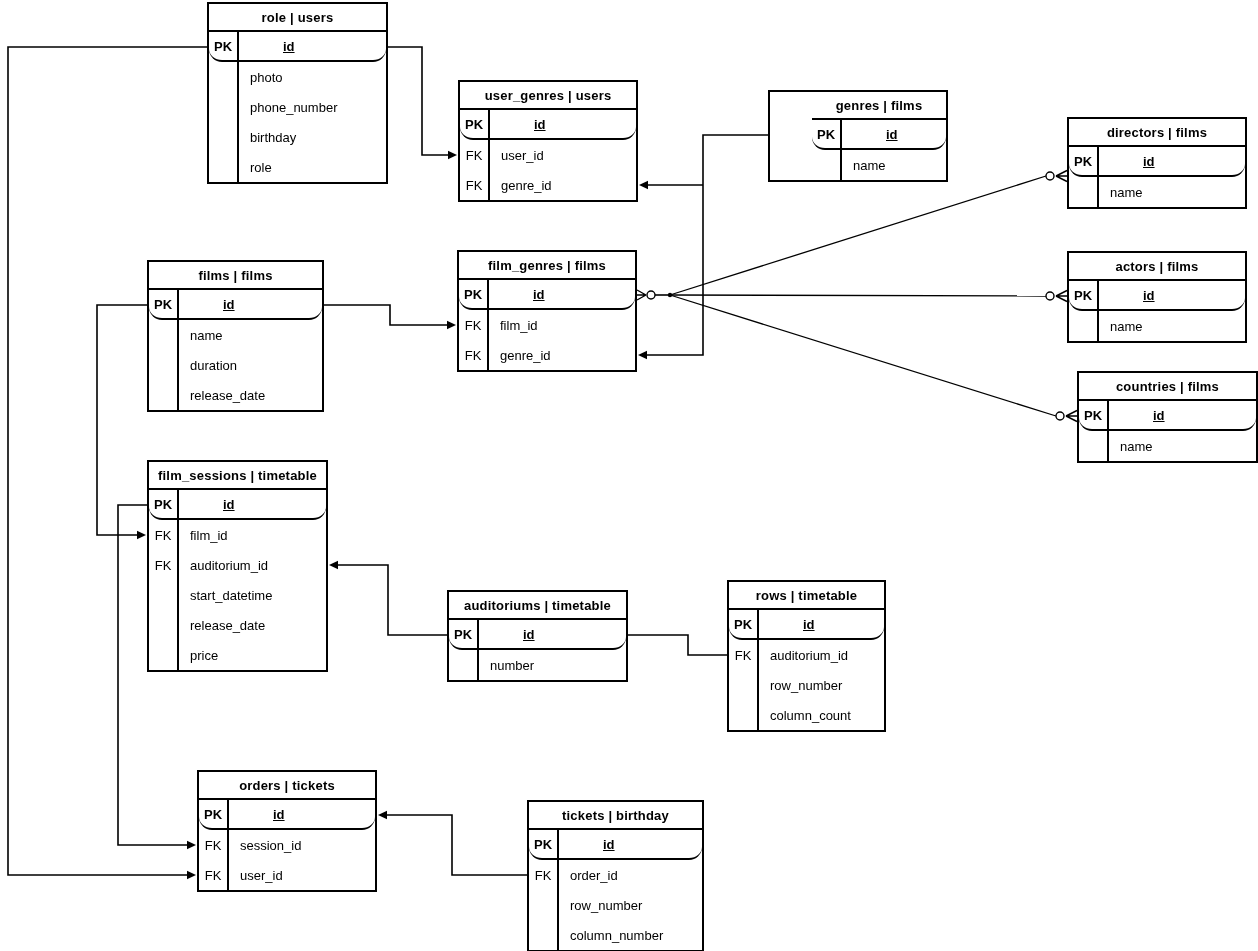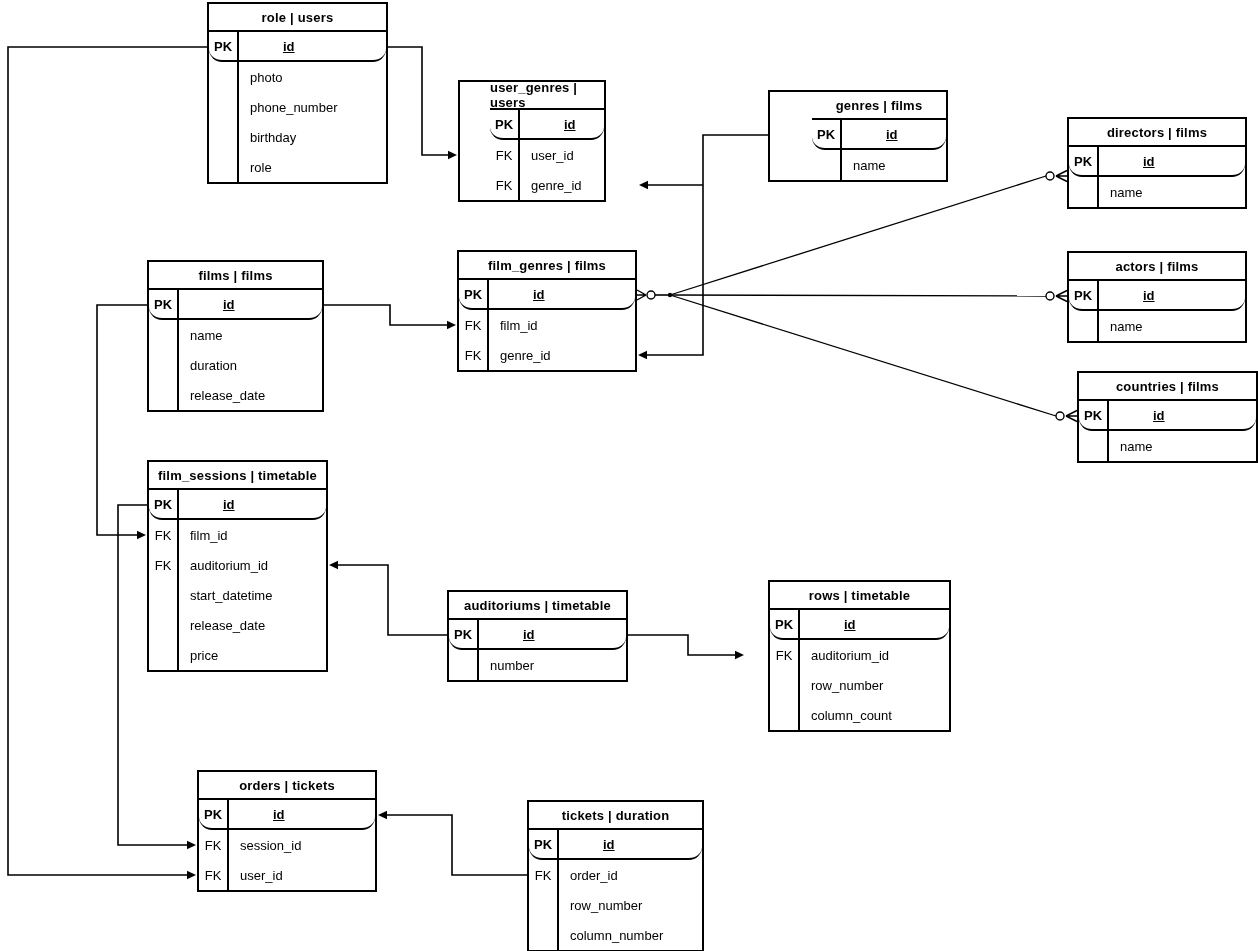--- a/index.html
+++ b/index.html
@@ -147,21 +147,21 @@
     <div class="row">
       <span class="key"></span>
       <span class="fld">birthday</span>
     </div>
     <div class="row">
       <span class="key"></span>
       <span class="fld">role</span>
     </div>
   </div>
 
-  <div class="tbl" style="left:458px;top:80px;width:148px;padding-left:30px;">
+  <div class="tbl" style="left:458px;top:80px;width:180px;">
     <div class="title">user_genres | users</div>
     <div class="row pk">
       <span class="key">PK</span>
       <span class="fld">id</span>
     </div>
     <div class="row">
       <span class="key">FK</span>
       <span class="fld">user_id</span>
     </div>
     <div class="row">
@@ -287,21 +287,21 @@
     <div class="row pk">
       <span class="key">PK</span>
       <span class="fld">id</span>
     </div>
     <div class="row">
       <span class="key"></span>
       <span class="fld">number</span>
     </div>
   </div>
 
-  <div class="tbl" style="left:768px;top:580px;width:183px;">
+  <div class="tbl" style="left:727px;top:580px;width:159px;">
     <div class="title">rows | timetable</div>
     <div class="row pk">
       <span class="key">PK</span>
       <span class="fld">id</span>
     </div>
     <div class="row">
       <span class="key">FK</span>
       <span class="fld">auditorium_id</span>
     </div>
     <div class="row">
@@ -324,21 +324,21 @@
       <span class="key">FK</span>
       <span class="fld">session_id</span>
     </div>
     <div class="row">
       <span class="key">FK</span>
       <span class="fld">user_id</span>
     </div>
   </div>
 
   <div class="tbl" style="left:527px;top:800px;width:177px;">
-    <div class="title">tickets | duration</div>
+    <div class="title">tickets | birthday</div>
     <div class="row pk">
       <span class="key">PK</span>
       <span class="fld">id</span>
     </div>
     <div class="row">
       <span class="key">FK</span>
       <span class="fld">order_id</span>
     </div>
     <div class="row">
       <span class="key"></span>

